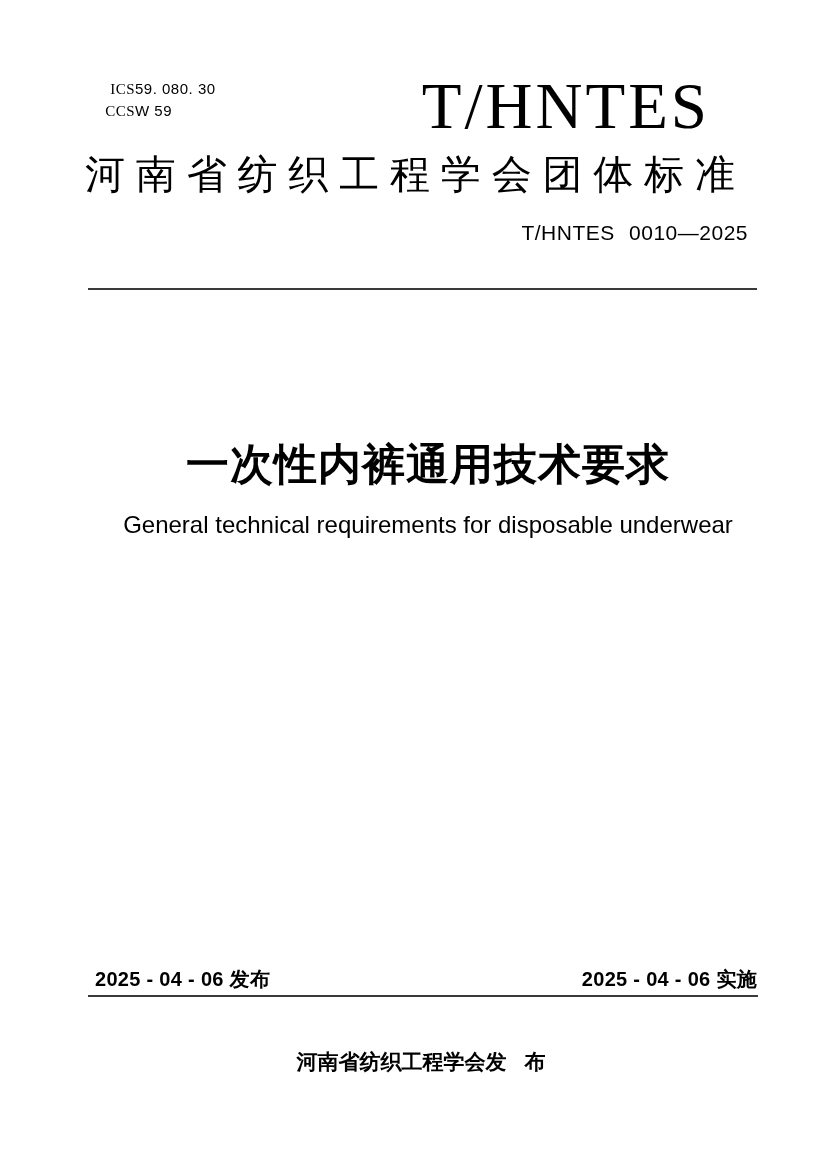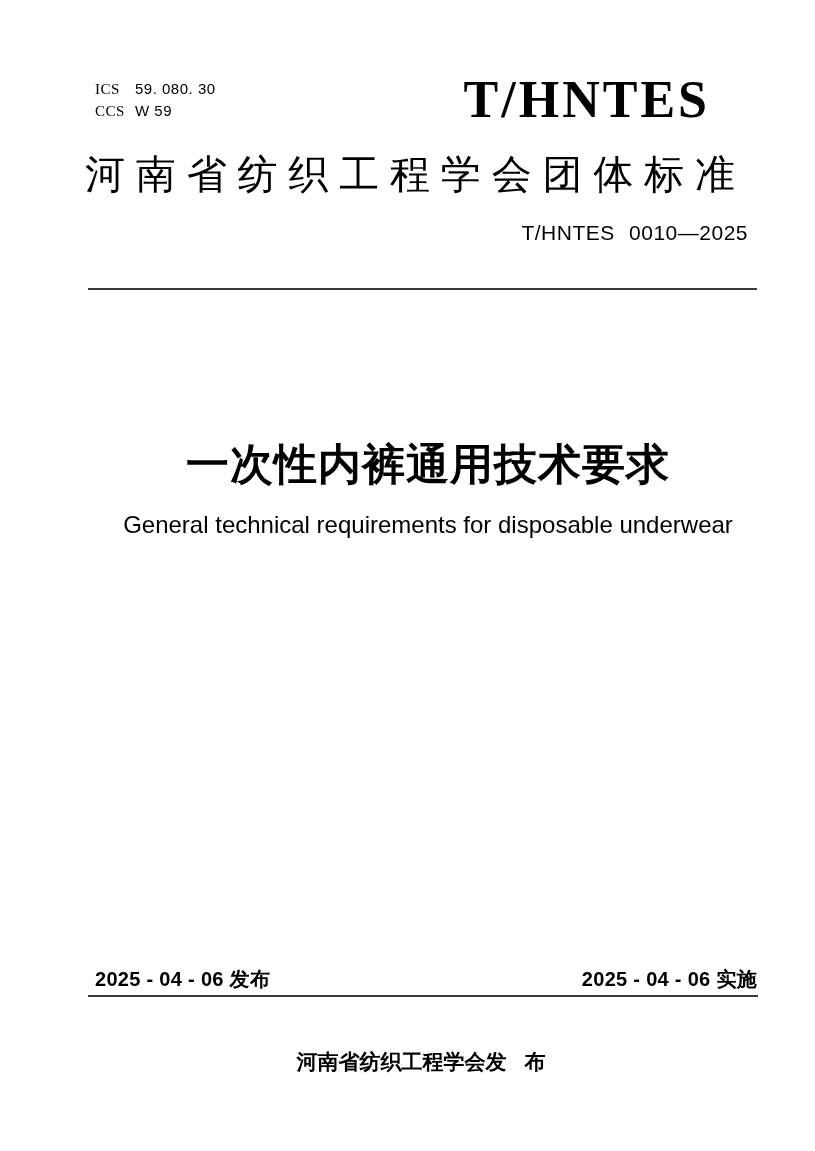--- a/index.html
+++ b/index.html
@@ -8,27 +8,27 @@
     width:815px;height:1151px;
     margin:0 auto;
     background:#ffffff;
     color:#000;
     font-family:"Liberation Sans", sans-serif;
     overflow:hidden;
   }
   
   .codes{position:absolute;left:95px;top:38px;}
   .code-row{display:flex;align-items:baseline;height:22px;}
-  .code-label{font-family:"Liberation Serif", serif;font-size:15px;width:40px;letter-spacing:0.5px;}
+  .code-label{font-family:"Liberation Serif", serif;font-size:15px;width:40px;letter-spacing:0.5px;text-align:right;}
   .code-value{font-size:15px;letter-spacing:0.5px;margin-top:42px;}
   
   .org-code{
     position:absolute;right:105px;top:74px;
     font-family:"Liberation Serif", serif;
-    font-weight:bold;font-size:52px;line-height:1;
+    font-weight:normal;font-size:65px;line-height:1;
     letter-spacing:3px;white-space:nowrap;margin-left:16px;
   }
   
   .society-banner{
     position:absolute;left:85px;top:154px;width:650px;
     display:flex;justify-content:space-between;
     font-size:40px;line-height:1;font-weight:500;white-space:nowrap;
   }
   
   .std-number{

